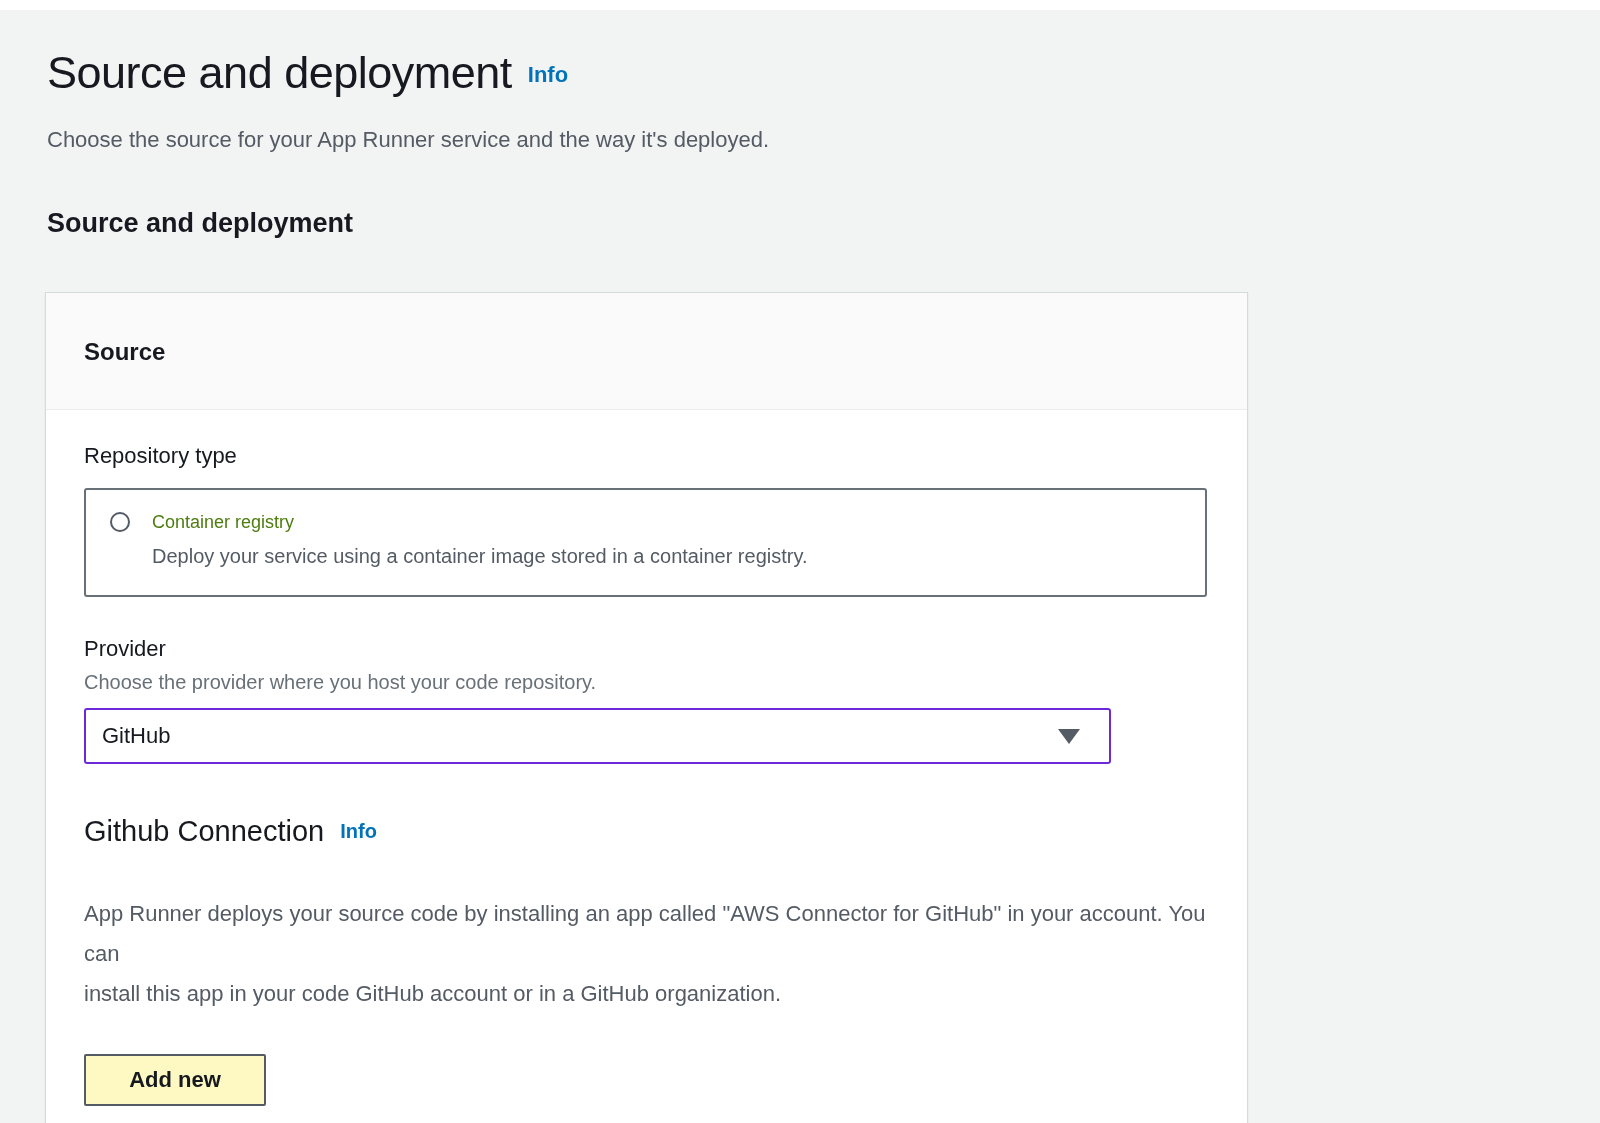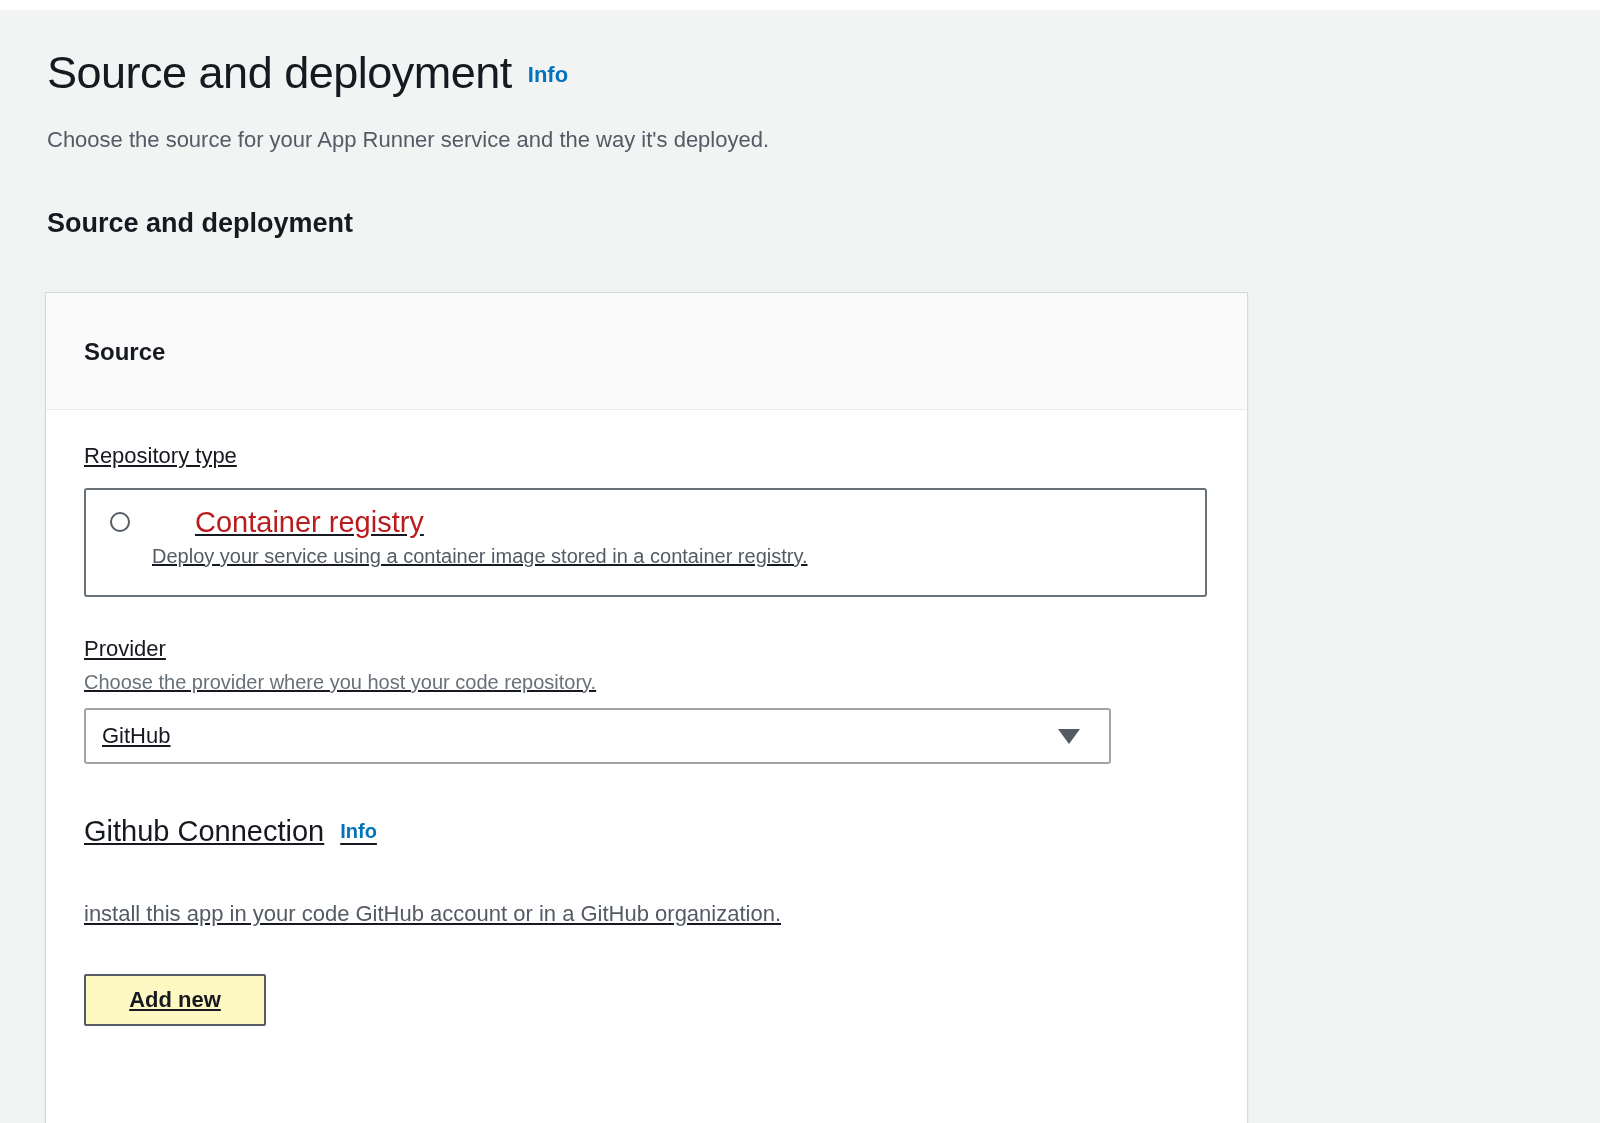--- a/index.html
+++ b/index.html
@@ -67,21 +67,20 @@
   }
   .card-header h3 {
     margin: 0;
     font-size: 24px;
     font-weight: 700;
     line-height: 29px;
     color: #16191f;
   }
   .card-body {
     padding: 31px 40px 0 38px;
-    text-decoration: underline;
   }
   .field-label {
     font-size: 22px;
     line-height: 29px;
     color: #16191f;
   }
   .field-desc {
     margin-top: 7px;
     font-size: 20px;
     line-height: 25px;
@@ -126,40 +125,39 @@
     content: "";
     position: absolute;
     top: 50%; left: 50%;
     width: 7px; height: 7px;
     transform: translate(-50%, -50%);
     border-radius: 50%;
     background: #ffffff;
   }
   .tile-title {
     display: block;
-    font-size: 29px;
+    font-size: 18px;
     line-height: 30px;
-    color: #b91c1c;
-    margin-left: 43px;
+    color: #4d7c0f;
   }
   .tile-desc {
     display: block;
     margin-top: 4px;
     font-size: 20px;
     line-height: 30px;
     color: #545b64;
   }
   
   .provider-field { margin-top: 37px; }
   .select {
     margin-top: 13px;
     width: 1027px;
     height: 56px;
     background: #ffffff;
-    border: 2px solid #a3a3a3;
+    border: 2px solid #6d28d9;
     border-radius: 3px;
     display: flex;
     align-items: center;
     justify-content: space-between;
     padding: 0 29px 0 16px;
     font-size: 22px;
     color: #16191f;
     cursor: pointer;
   }
   .caret {
@@ -243,20 +241,21 @@
         <div class="field-desc">Choose the provider where you host your code repository.</div>
         <div class="select">
           <span>GitHub</span>
           <span class="caret"></span>
         </div>
       </div>
 
       <h4 class="gh-heading"><span>Github Connection</span><a class="info-link">Info</a></h4>
 
       <p class="gh-desc">
+        <span>App Runner deploys your source code by installing an app called "AWS Connector for GitHub" in your account. You can</span>
         <span>install this app in your code GitHub account or in a GitHub organization.</span>
       </p>
 
       <button class="btn-secondary">Add new</button>
 
     </div>
   </section>
 
 </main>
 

